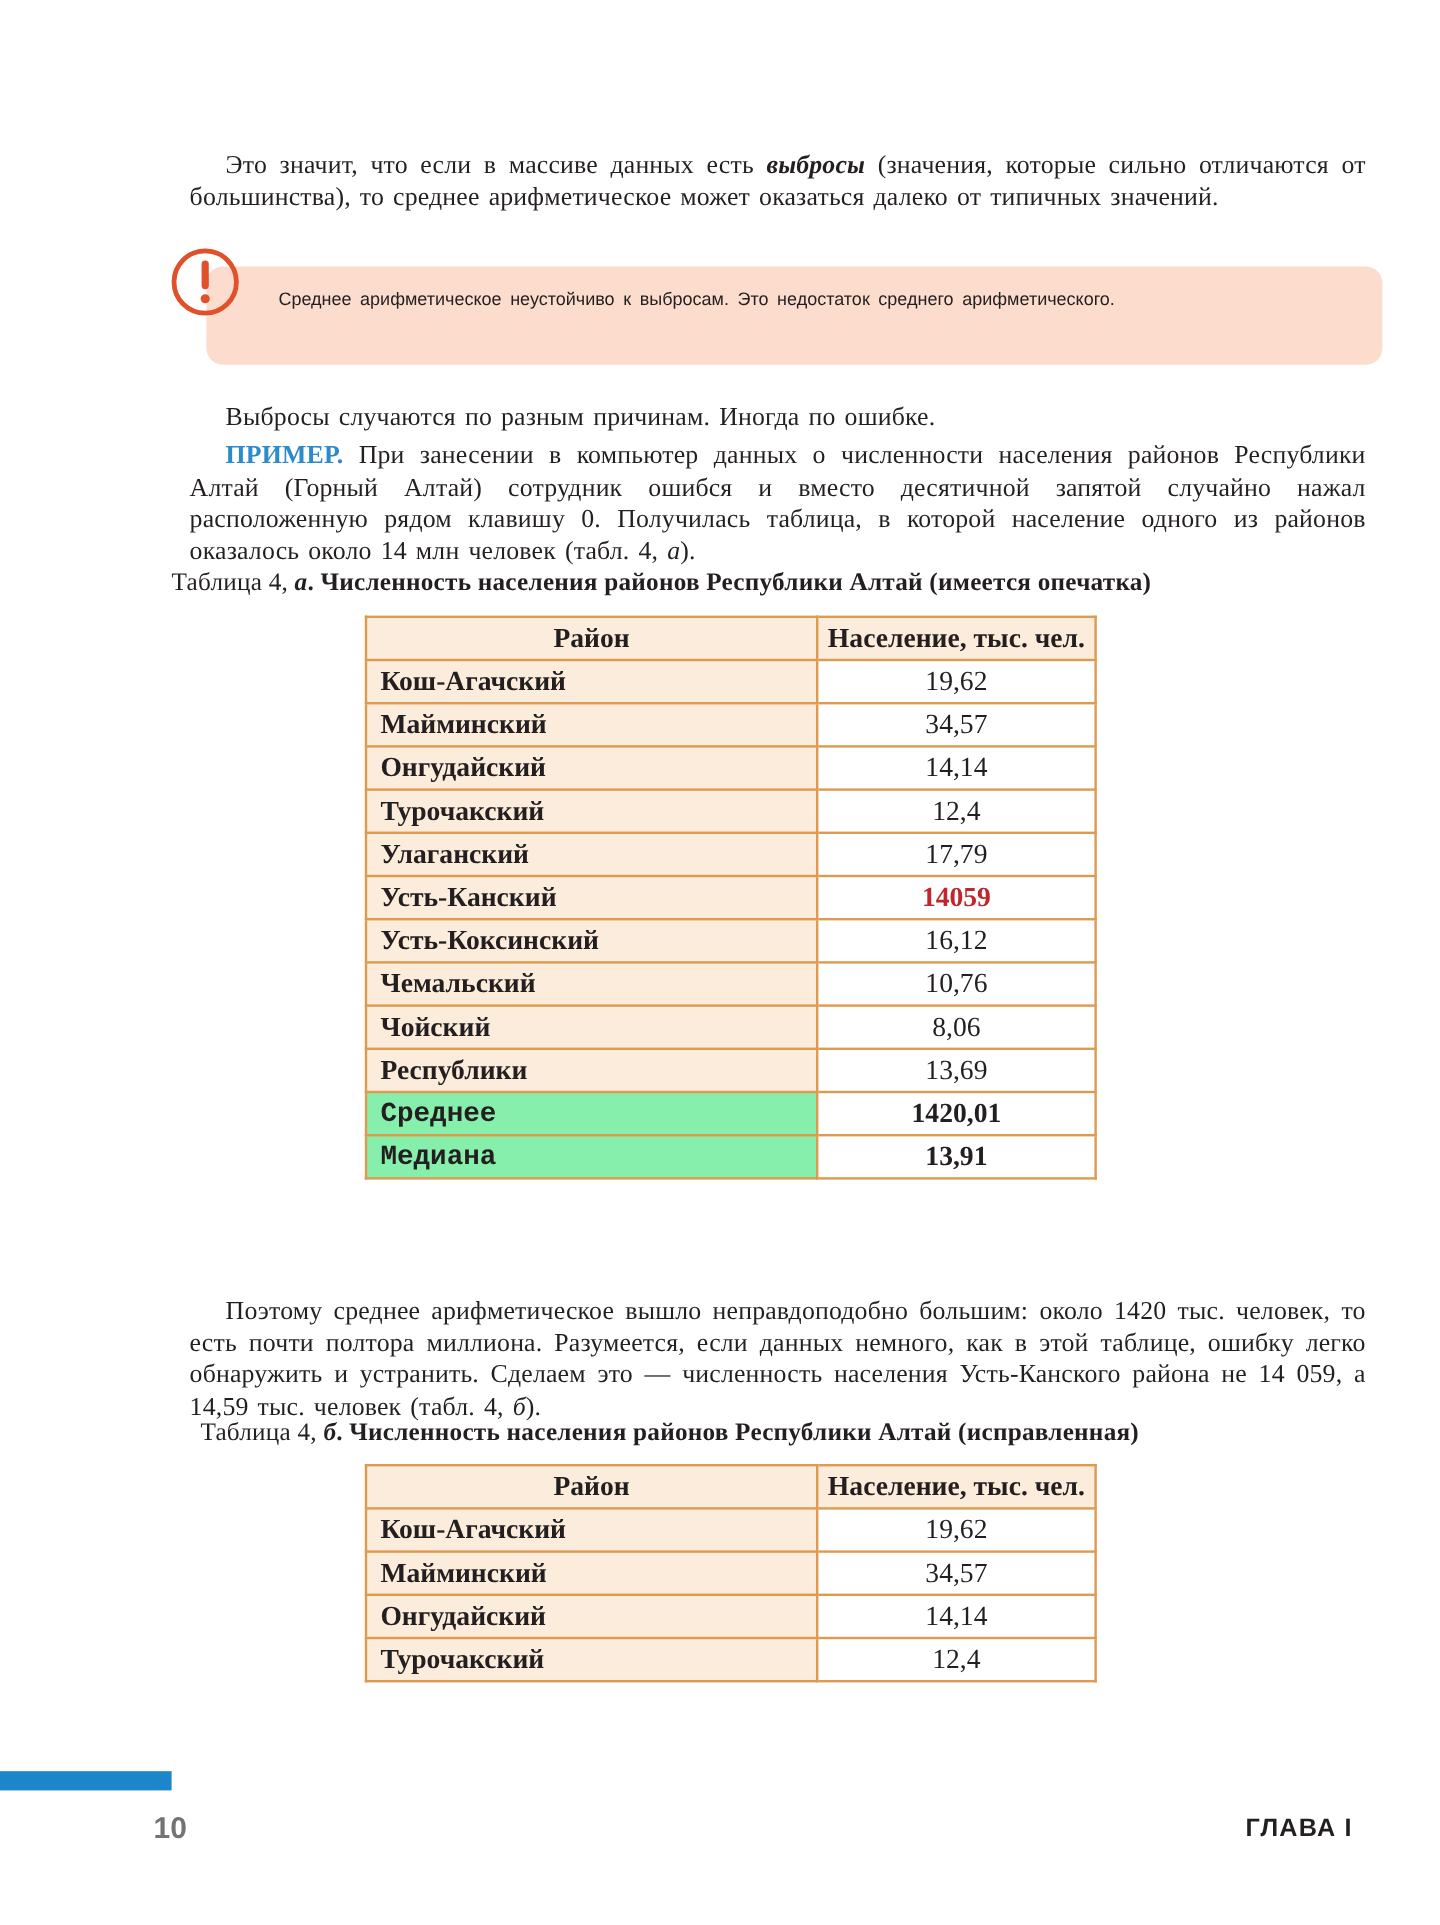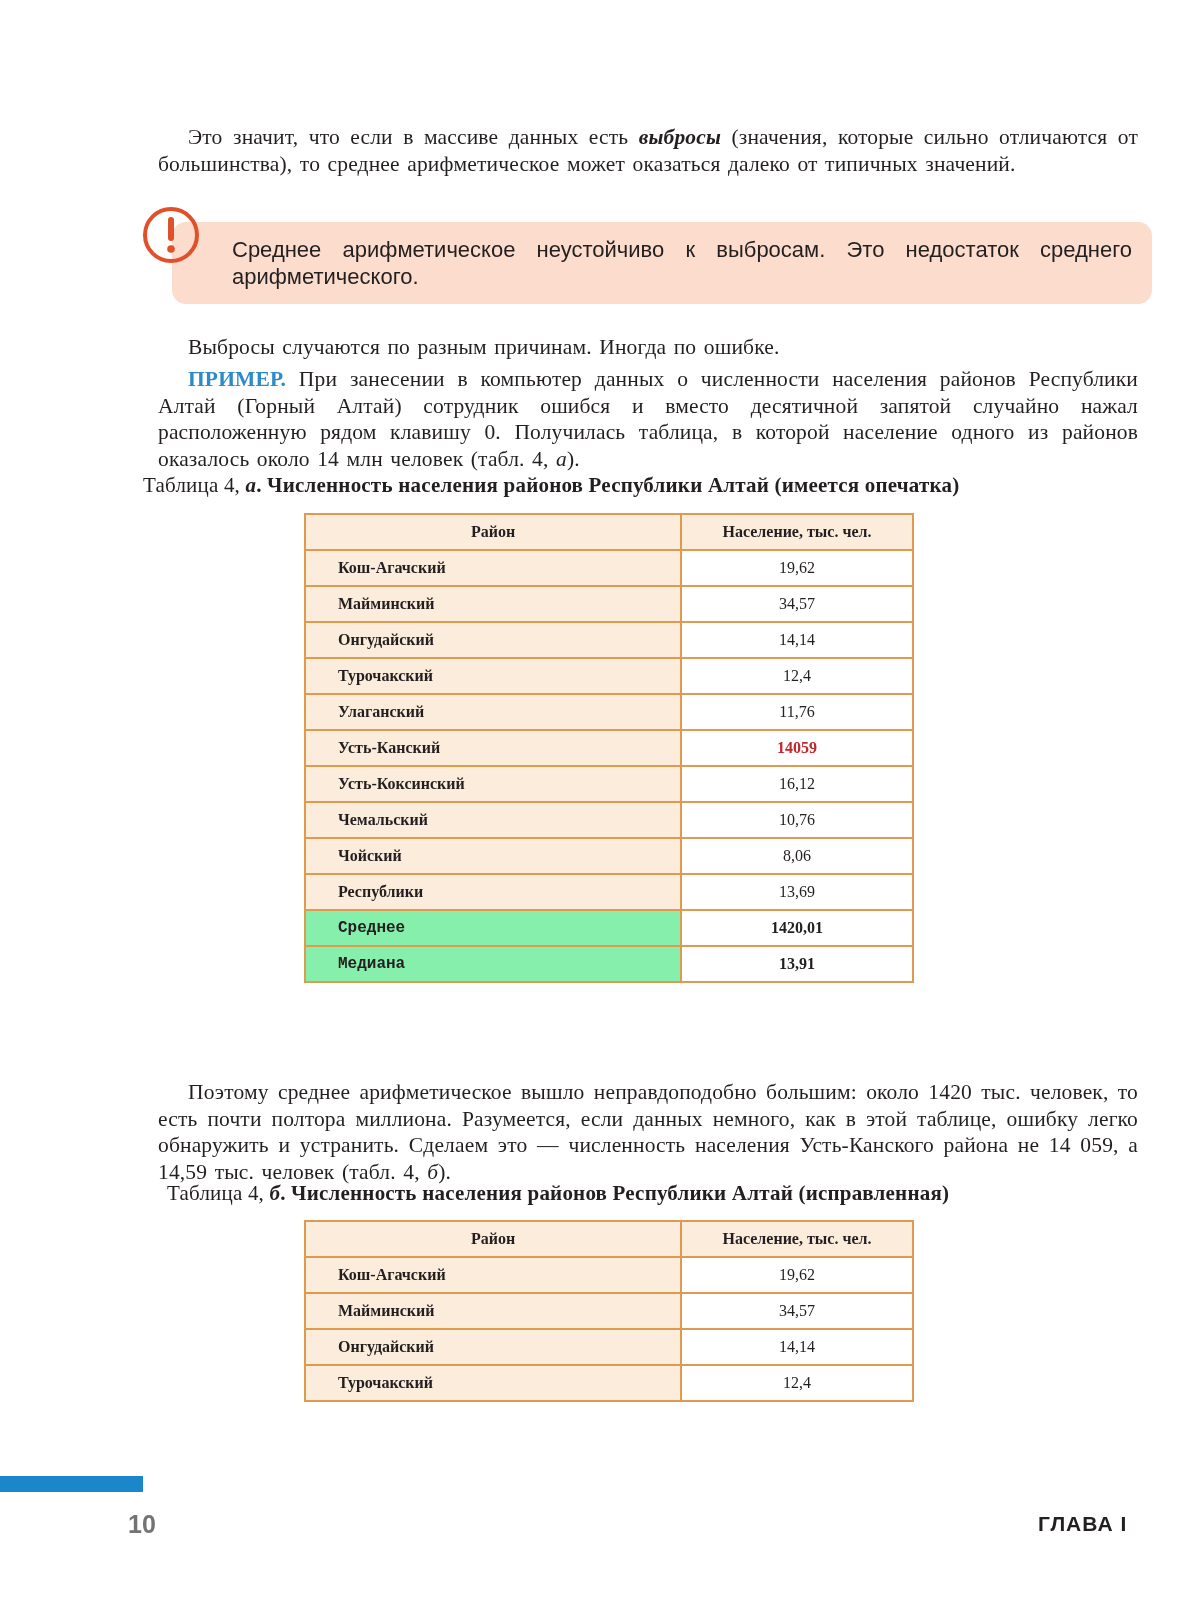--- a/index.html
+++ b/index.html
@@ -21,42 +21,42 @@
   .example-label { color: #2e8bc9; font-weight: bold; }
 
   
   .callout {
     position: absolute; left: 172px; top: 222px; width: 980px; height: 82px;
     background: #fbdccd; border-radius: 14px;
   }
   .callout-text {
     position: absolute; left: 60px; top: 14px; width: 900px;
     font-family: "Liberation Sans", "DejaVu Sans", sans-serif;
-    font-size: 22px; line-height: 27px; text-align: justify;
+    font-size: 15px; line-height: 27px; text-align: justify;
     text-align-last: left; color: #231f20; word-spacing: 3px;
   }
   .warn-icon { position: absolute; left: 141px; top: 205px; width: 60px; height: 60px; }
 
   
   .caption {
     position: absolute; font-family: "Liberation Serif", "DejaVu Serif", serif;
     font-size: 21px; line-height: 26px; white-space: nowrap; letter-spacing: 0.2px;
   }
   .caption b { font-weight: bold; }
 
   
   table.data {
     position: absolute; left: 304px; border-collapse: collapse;
-    font-family: "Liberation Serif", "DejaVu Serif", serif; font-size: 16px;
+    font-family: "Liberation Serif", "DejaVu Serif", serif; font-size: 23px;
   }
   table.data td, table.data th {
     border: 2.5px solid #de9a4f; height: 36px; padding: 0; box-sizing: border-box;
   }
   table.data th { background: #fcecdc; font-weight: bold; text-align: center; }
-  table.data td.name { background: #fcecdc; font-weight: bold; padding-left: 32px; width: 376px; }
+  table.data td.name { background: #fcecdc; font-weight: bold; padding-left: 11px; width: 376px; }
   table.data td.val { background: #ffffff; text-align: center; width: 232px; }
   table.data tr.summary td.name { background: #86efac; font-family: Liberation Mono, monospace; }
   table.data tr.summary td.val { font-weight: bold; }
   table.data td.val.outlier { color: #c0272d; font-weight: bold; }
 
   .footer-bar { position: absolute; left: 0; top: 1476px; width: 143px; height: 16px; background: #1b86c9; }
   .page-num {
     position: absolute; left: 128px; top: 1510px;
     font-family: "Liberation Sans", "DejaVu Sans", sans-serif;
     font-weight: bold; font-size: 25px; color: #737373;
@@ -106,21 +106,21 @@
     <tr>
         <td class="name">Онгудайский</td>
         <td class="val">14,14</td>
       </tr>
     <tr>
         <td class="name">Турочакский</td>
         <td class="val">12,4</td>
       </tr>
     <tr>
         <td class="name">Улаганский</td>
-        <td class="val">11,76</td>
+        <td class="val">17,79</td>
       </tr>
     <tr>
         <td class="name">Усть-Канский</td>
         <td class="val outlier">14059</td>
       </tr>
     <tr>
         <td class="name">Усть-Коксинский</td>
         <td class="val">16,12</td>
       </tr>
     <tr>

